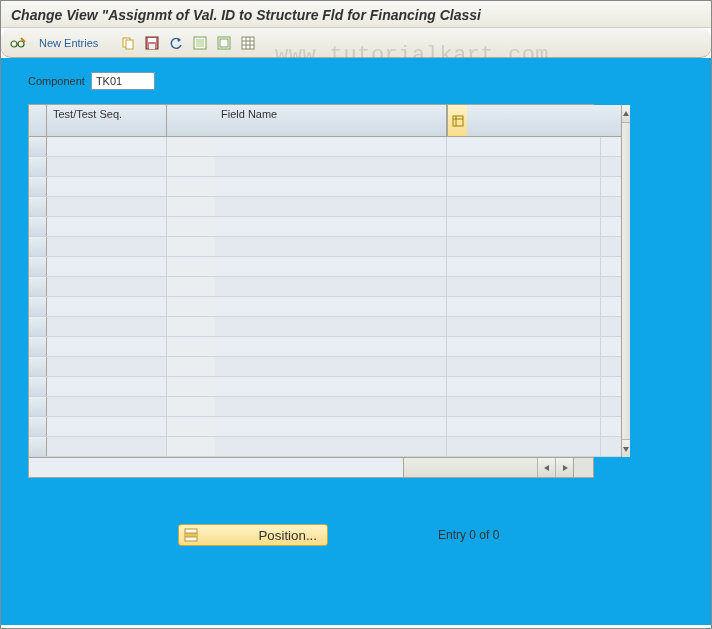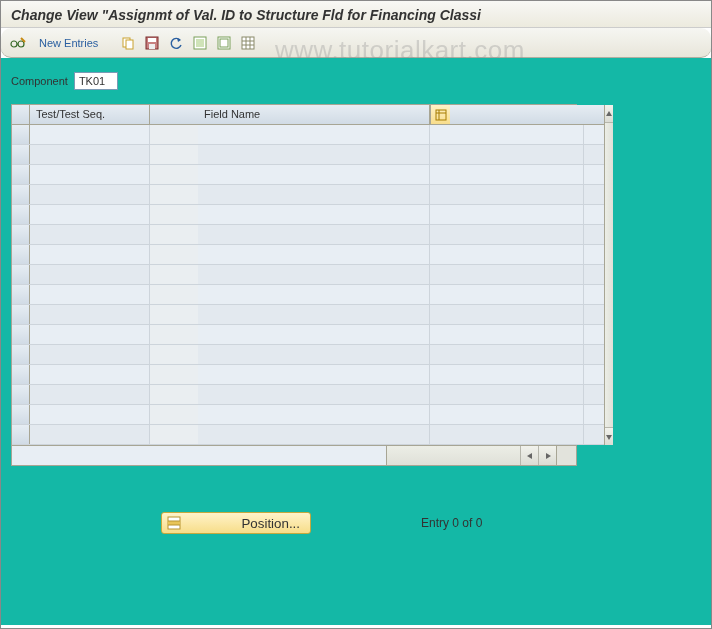--- a/index.html
+++ b/index.html
@@ -48,39 +48,39 @@
     color: #2a5fa0;
     font-size: 11px;
     padding: 0 6px;
     cursor: pointer;
   }
   .tb-sep {
     width: 6px;
   }
   svg { display: block; }
   .content {
-    padding: 14px 10px 10px 10px;
-    background: #14b8a6;
+    padding: 14px 10px 10px 27px;
+    background: #0ea5e9;
     height: calc(100% - 60px);
     position: relative;
   }
   .field-row {
     display: flex;
     align-items: center;
     gap: 6px;
     margin-bottom: 14px;
   }
   .field-label { color: #333; }
   .field-input {
     border: 1px solid #7a9ab5;
     background: #fff;
     height: 18px;
     padding: 1px 4px;
     font-size: 11px;
-    width: 44px;
+    width: 64px;
     color: #333;
   }
   .table-frame {
     border: 1px solid #a7a594;
     width: 566px;
     background: #eaeef1;
     position: relative;
   }
   .table-title {
     background: linear-gradient(#e4ecf3, #cdd9e4);
@@ -92,21 +92,21 @@
   .table-area {
     display: flex;
   }
   .table-body {
     flex: 1;
   }
   .header-row {
     display: flex;
     background: linear-gradient(#e6edf3, #d1dbe5);
     border-bottom: 1px solid #a7a594;
-    height: 20px;
+    height: 32px;
   }
   .header-cell {
     border-right: 1px solid #a7a594;
     padding: 3px 6px;
     color: #333;
     font-size: 11px;
     overflow: hidden;
     white-space: nowrap;
   }
   .sel-col { width: 18px; flex-shrink: 0; background: linear-gradient(#e6edf3, #d1dbe5);}
@@ -192,25 +192,25 @@
     justify-content: flex-start;
     color: #333;
   }
   .position-btn .pb-icon {
     width:16px;height:16px;
     display:flex;align-items:center;justify-content:center;
   }
   .entry-text { color: #333; font-size: 12px;}
   .watermark {
     position: absolute;
-    top: 34px;
+    top: 42px;
     left: 274px;
-    font-size: 26px;
+    font-size: 22px;
     color: rgba(150,150,150,0.35);
-    font-family: Liberation Sans, sans-serif;
+    font-family: Liberation Mono, monospace;
     pointer-events: none;
     letter-spacing: 0.5px;
   }
 </style>
 </head>
 <body>
 
 <div class="title-bar">
   <h1>Change View "Assignmt of Val. ID to Structure Fld for Financing Classi</h1>
 </div>

